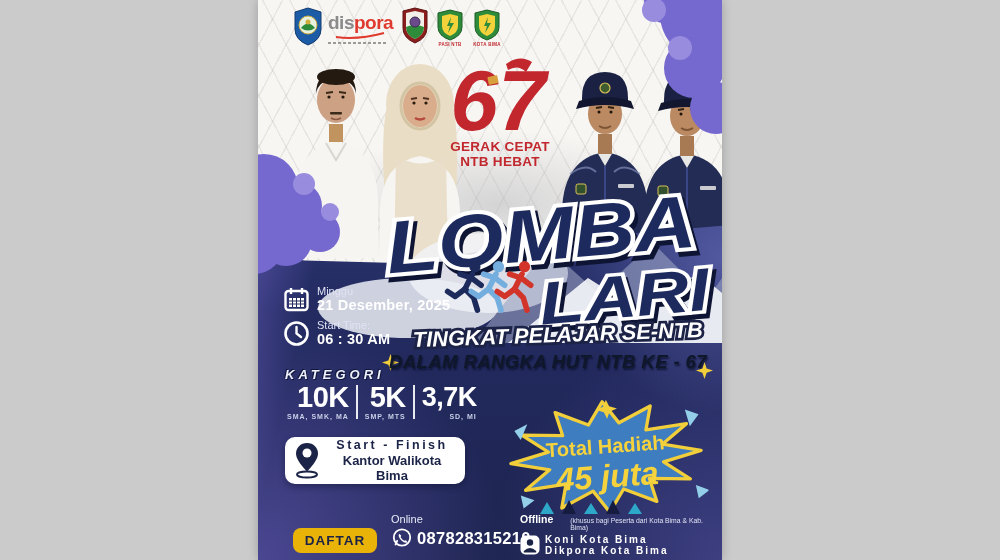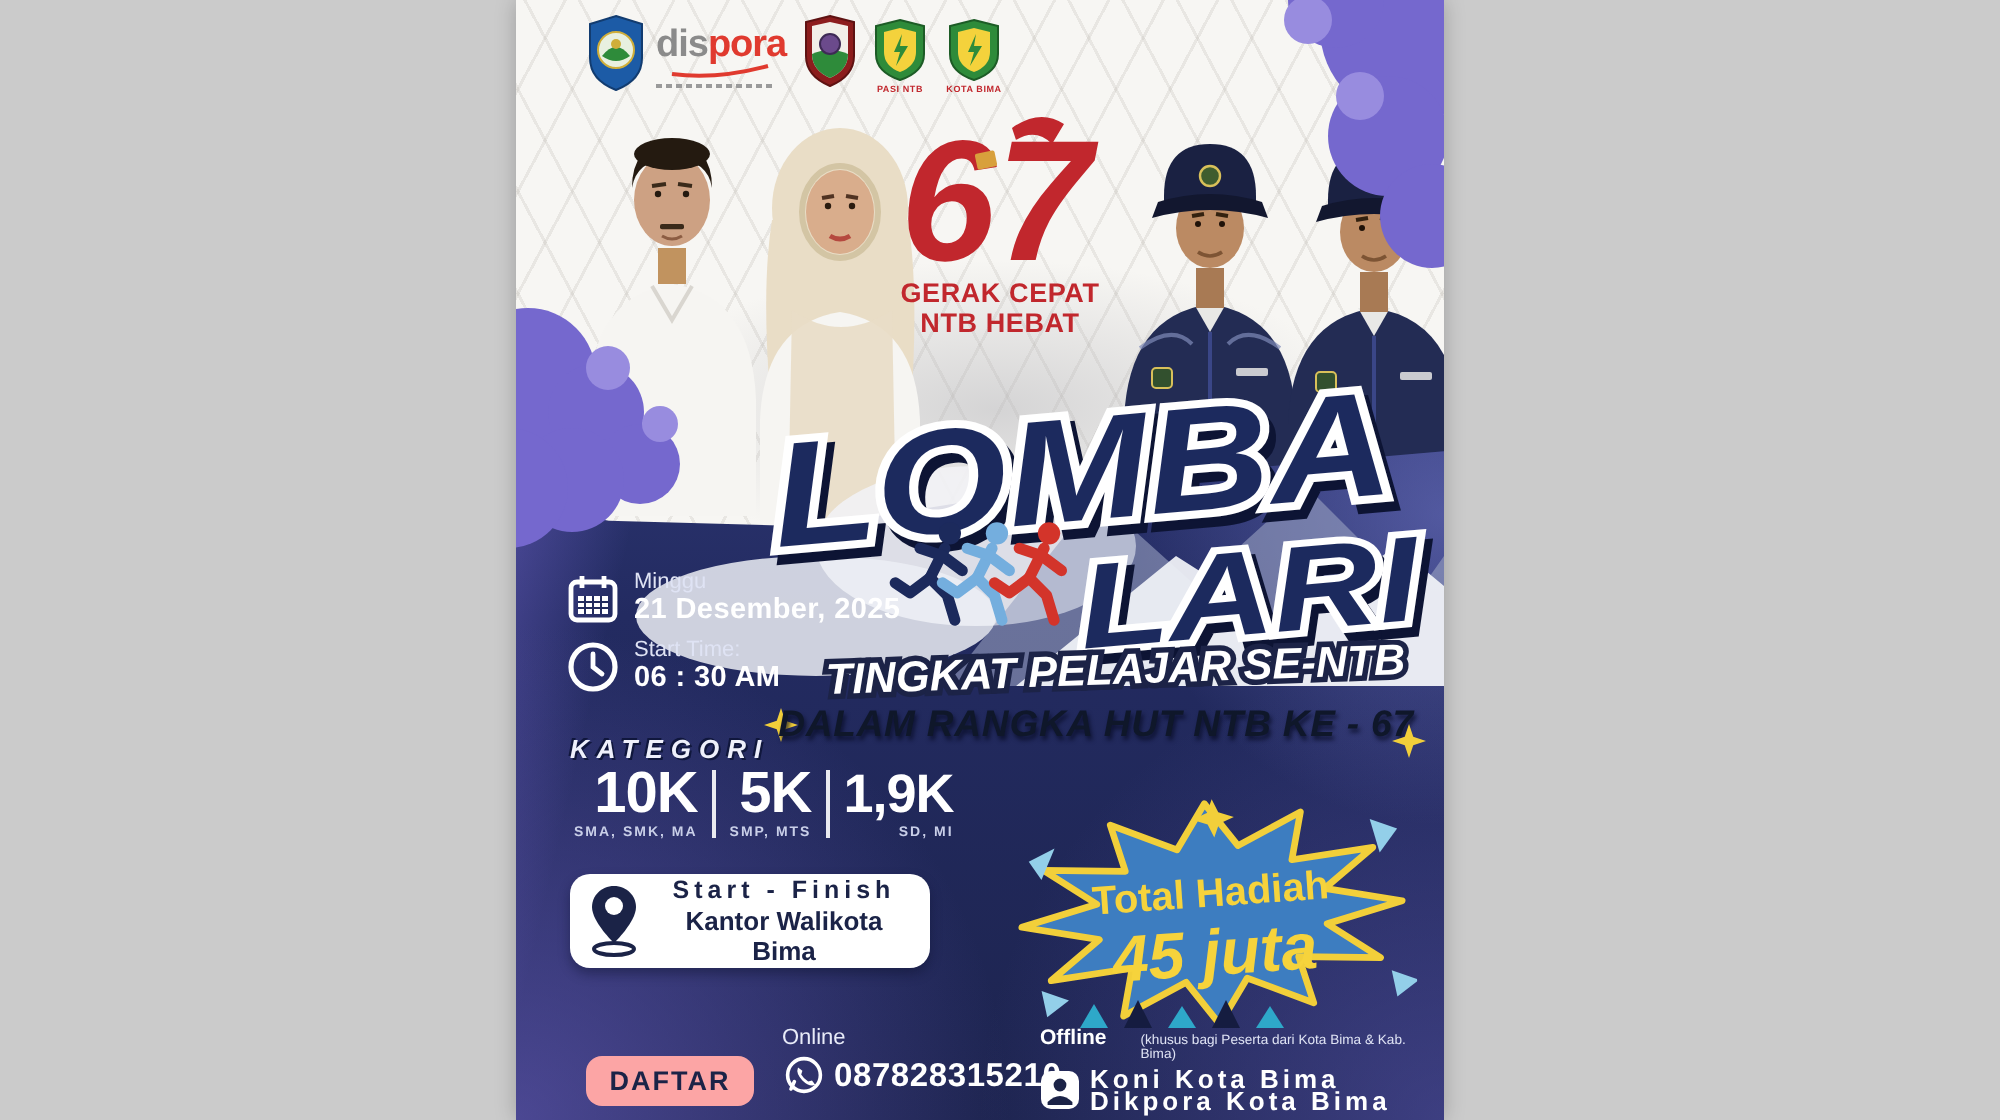--- a/index.html
+++ b/index.html
@@ -55,34 +55,34 @@
 
   .subtitle-wrap { position:absolute; left:0; top:320px; z-index:6; }
   .occasion { position:absolute; left:90px; top:351px; width:400px; z-index:6; text-align:center;
     color:#0f172a; font-size:18.5px; font-weight:900; font-style:italic; letter-spacing:.4px;
     text-shadow:1px 2px 2px rgba(8,12,38,.75); }
 
   .prize-wrap { position:absolute; left:248px; top:396px; width:200px; height:122px;
     z-index:5; transform:rotate(-4deg); }
 
   .daftar-btn { position:absolute; left:35px; top:528px; width:84px; height:25px; z-index:6;
-    background:#fca5a5; border:none; border-radius:8px; color:#1b2347;
+    background:#eab308; border:none; border-radius:8px; color:#1b2347;
     font-size:13.5px; font-weight:800; letter-spacing:1px; font-family:"Liberation Sans",sans-serif; }
 
   .online-block { position:absolute; left:133px; top:513px; z-index:6; color:#fff; }
   .online-label { font-size:11px; color:#e8ebf8; }
   .phone-row { display:flex; align-items:center; gap:4px; margin-top:2px; }
   .phone-num { font-size:16.5px; font-weight:800; letter-spacing:.3px; }
 
   .offline-block { position:absolute; left:262px; top:513px; z-index:6; color:#fff; }
   .offline-head { display:flex; align-items:baseline; gap:17px; }
   .offline-label { font-size:10.5px; font-weight:800; }
   .offline-note { font-size:6.8px; color:#dfe3f4; }
   .offline-row { display:flex; gap:5px; margin-top:3px; align-items:center; }
-  .offline-lines { font-size:13px; font-weight:bold; letter-spacing:2px; line-height:11px; }
+  .offline-lines { font-size:10px; font-weight:bold; letter-spacing:2px; line-height:11px; }
 
   .gerak-text { position:absolute; left:162px; top:139px; width:160px; z-index:2; text-align:center;
     color:#c1272d; font-weight:900; font-size:13.5px; line-height:15px; letter-spacing:.3px; }
 
   .dispora { position:absolute; left:70px; top:14px; z-index:2; }
   .dispora-word { font-size:19px; font-weight:800; letter-spacing:-.5px; line-height:18px; }
   .dispora-dis { color:#8b8b8b; } .dispora-pora { color:#e03a2f; }
   .dispora-dots { width:58px; height:2px; margin-top:3px;
     background:repeating-linear-gradient(90deg,#9a9a9a 0 3px, transparent 3px 5px); }
 
@@ -318,21 +318,21 @@
       <div class="dist-num">10K</div>
       <div class="dist-sub">SMA, SMK, MA</div>
     </div>
     <div class="dist-div"></div>
     <div class="dist-col">
       <div class="dist-num">5K</div>
       <div class="dist-sub">SMP, MTS</div>
     </div>
     <div class="dist-div"></div>
     <div class="dist-col">
-      <div class="dist-num" style="font-size:27px;">1,9K</div>
+      <div class="dist-num" style="font-size:27px;">3,7K</div>
       <div class="dist-sub">SD, MI</div>
     </div>
   </div>
 
   <div class="route-card">
     <svg width="26" height="37" viewBox="0 0 26 37">
       <path d="M13 1 C6.5 1 2 6 2 11.5 C2 19 13 29.5 13 29.5 C13 29.5 24 19 24 11.5 C24 6 19.5 1 13 1 Z" fill="#1b2347"></path>
       <circle cx="13" cy="11" r="4.5" fill="#fff"></circle>
       <ellipse cx="13" cy="32.5" rx="10" ry="3" fill="none" stroke="#1b2347" stroke-width="2"></ellipse>
     </svg>

